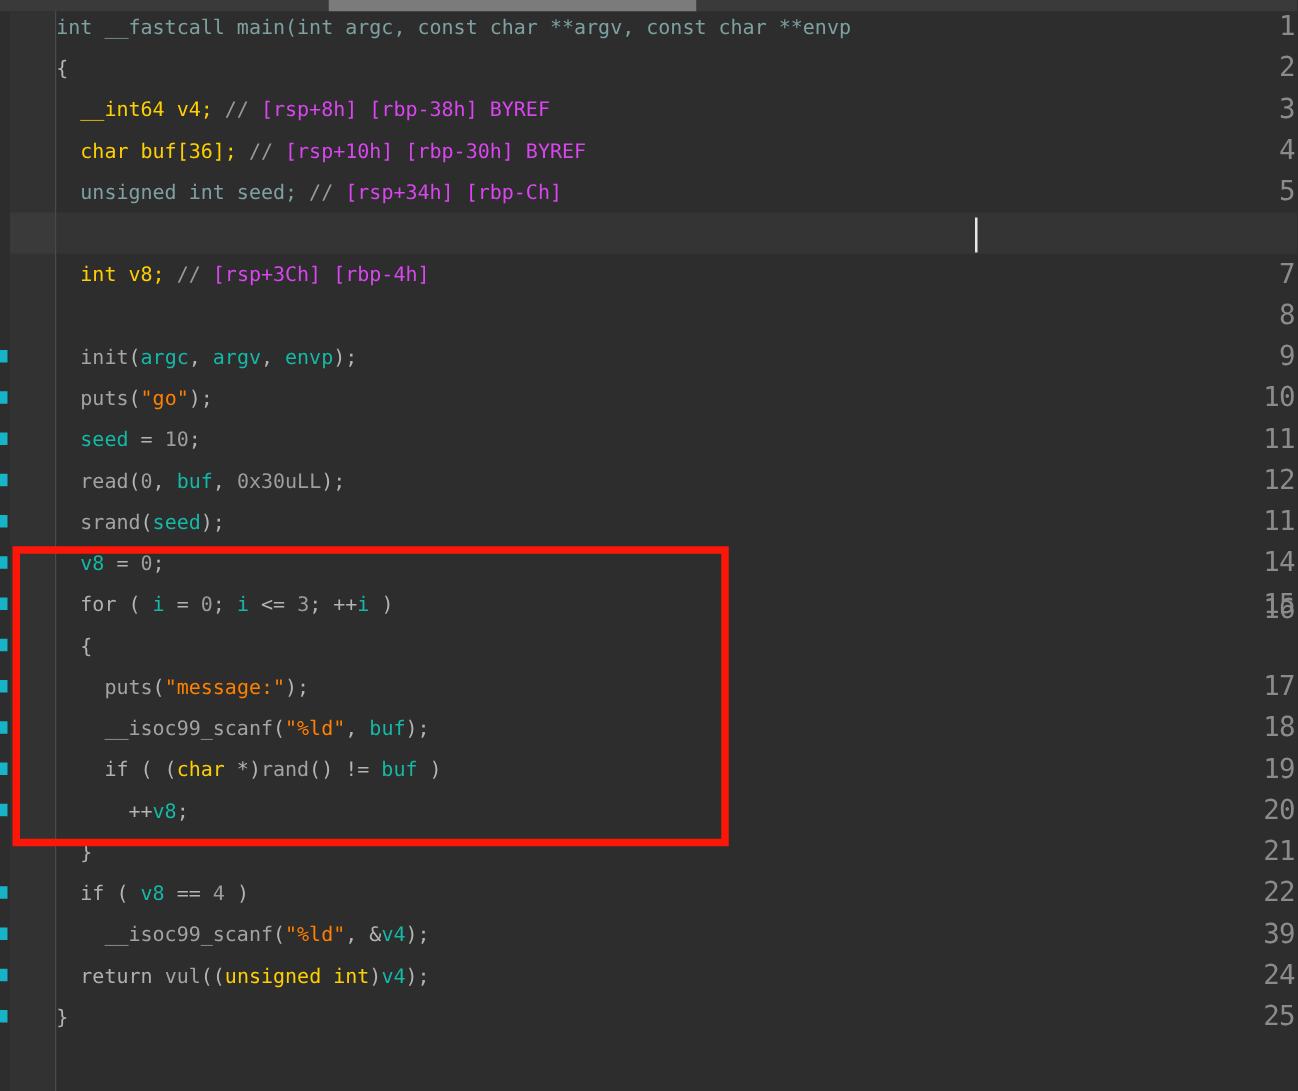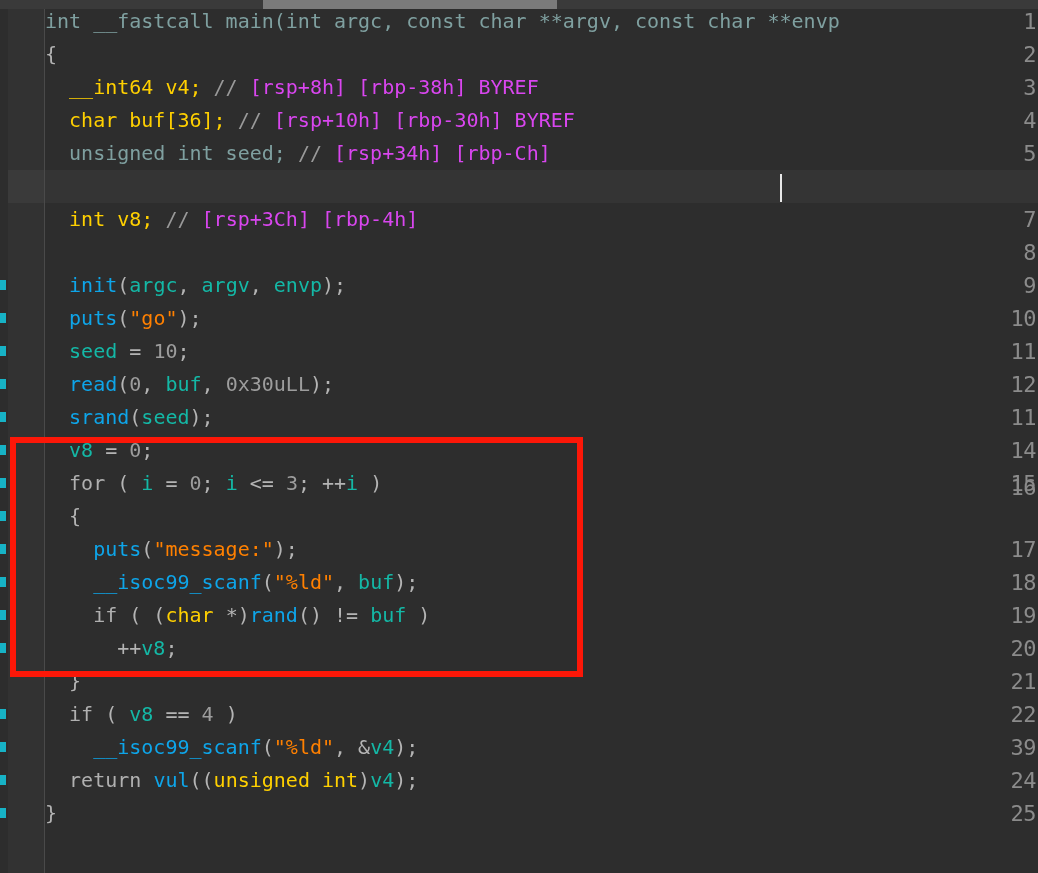--- a/index.html
+++ b/index.html
@@ -88,21 +88,21 @@
     position: absolute;
     left: 45px; top: 0;
     width: 993px; height: 864px;
     overflow: hidden;
   }
   .codeline {
     position: absolute;
     left: 0;
     white-space: pre;
     font-family: "DejaVu Sans Mono", monospace;
-    font-size: 20px;
+    font-size: 16px;
     line-height: 33px;
     letter-spacing: 0px;
   }
 
   
   .curline {
     position: absolute;
     left: 45px;
     width: 993px; height: 33px;
     background: #343434;
@@ -120,21 +120,21 @@
   .caret {
     position: absolute;
     width: 2px;
     background: #e8e8e8;
     z-index: 20;
   }
 
   
   .t-mute   { color: #7fa0a0; }   
   .t-key    { color: #ffd000; }   
-  .t-func   { color: #0ea5e9; }   
+  .t-func   { color: #a3a3a3; }   
   .t-var    { color: #14b8a6; }   
   .t-punct  { color: #b4b4b4; }   
   .t-num    { color: #9d9d9d; }   
   .t-str    { color: #ff8000; }   
   .t-cmt    { color: #9a9a9a; }   
   .t-cmtv   { color: #d946ef; text-align: right; }   
   .t-kw     { color: #b0b0b0; }   
 
   
   .annot {

